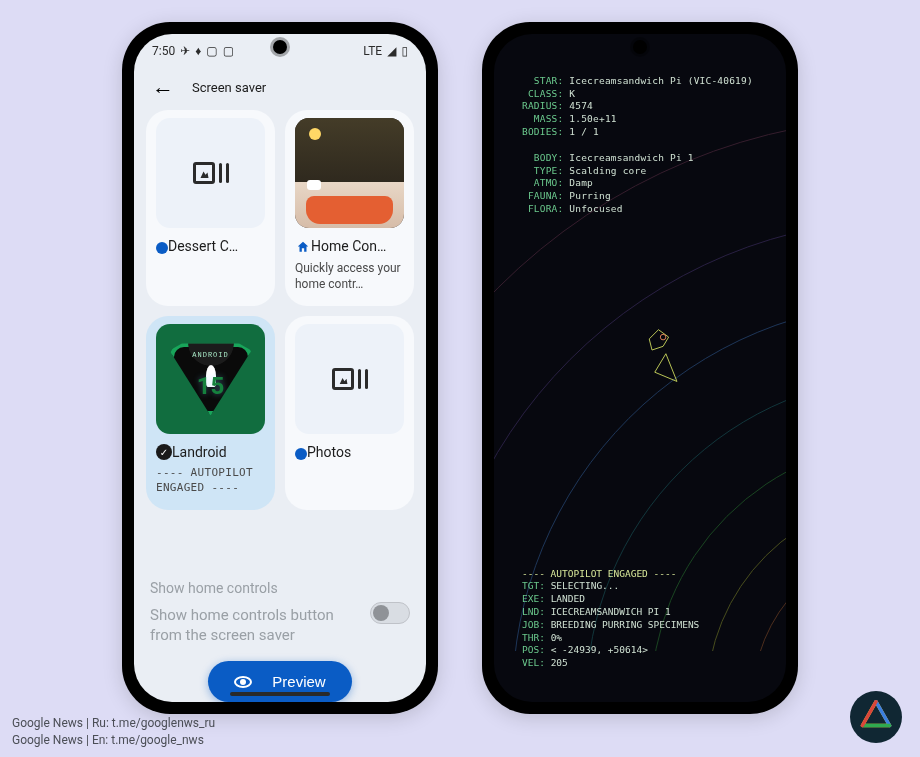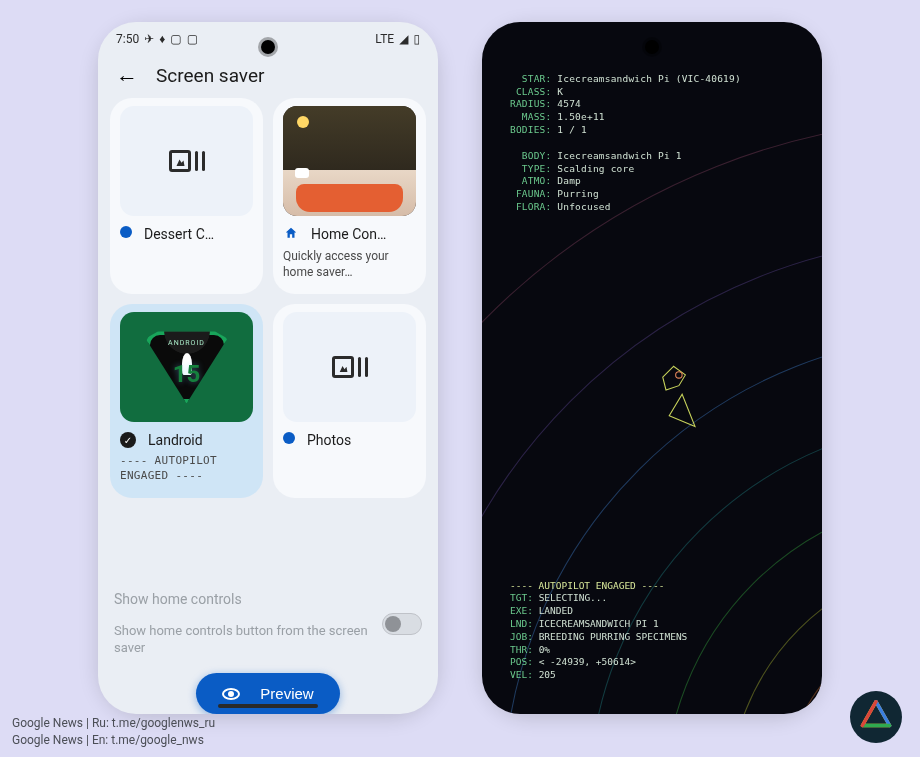--- a/index.html
+++ b/index.html
@@ -10,25 +10,25 @@
     font-family: -apple-system, BlinkMacSystemFont, "Segoe UI", Roboto, sans-serif;
     position: relative;
   }
   .stage {
     display: flex;
     gap: 44px;
     justify-content: center;
     padding-top: 22px;
   }
   .phone {
-    width: 340px;
+    width: 316px;
     height: 692px;
     background: #000;
     border-radius: 48px;
-    padding: 0;
+    padding: 12px;
     position: relative;
     box-shadow: 0 4px 20px rgba(0,0,0,0.15);
   }
   .screen {
     width: 100%;
     height: 100%;
     border-radius: 38px;
     overflow: hidden;
     position: relative;
   }
@@ -49,21 +49,21 @@
     display:flex; justify-content:space-between; align-items:center;
     padding: 0 18px; font-size: 12px; color:#2b2b2b;
   }
   .statusbar .right, .statusbar .left { display:flex; gap:5px; align-items:center; }
 
   .titlebar {
     display:flex; align-items:center; gap:18px;
     padding: 6px 18px 10px;
   }
   .back-arrow { font-size:22px; font-weight: 400;}
-  .title { font-size: 19px; color:#1b1b1b; }
+  .title { font-size: 13px; color:#1b1b1b; }
 
   .grid {
     flex:1; padding: 0 12px;
     display:grid; grid-template-columns:1fr 1fr;
     grid-auto-rows:min-content;
     gap:10px;
     overflow:hidden;
   }
   .tile {
     background:#f7f9fc; border-radius:22px;
@@ -106,44 +106,44 @@
     content:""; position:absolute; top:-4px; left:50%; transform:translateX(-50%);
     width:70px; height:66px;
     background: radial-gradient(circle at 50% 0%, #1b1b1b 0 30%, transparent 31%);
   }
   .badge-num {
     color:#15803d; font-weight:700; font-size:24px;
     z-index:2; margin-top:14px;
     text-shadow:0 0 6px rgba(120,200,255,0.4);
   }
   .badge-label {
-    position:absolute; top:4px; color:#a8e8c6; font-size:7px; letter-spacing:1px;
+    position:absolute; top:4px; color:#a8e8c6; font-size:7px; letter-spacing:1px;font-family:Liberation Mono, monospace;
   }
   .rocket {
     position:absolute; top:18px; width:10px;height:22px;
     background:#fff; border-radius:50% 50% 20% 20%;
   }
 
-  .tile-header { display:flex; align-items:flex-start; gap:12px; font-size:14px; color:#1c1c1c; }
+  .tile-header { display:flex; align-items:flex-end; gap:0; font-size:14px; color:#1c1c1c; }
   .radio { width:12px;height:12px; border-radius:50%; background:#0a5cc5; flex:none;}
   .radio.filled-check {
     width:16px; height:16px; background:#1a1a1a; display:flex;
     align-items:center; justify-content:center; color:#fff; font-size:10px;
   }
   .house-icon { width:16px;height:14px; display:inline-block; }
   .tile-sub { color:#4a4a4a; font-size:12px; margin-top:6px; line-height:1.35;}
   .tile-sub.mono { font-family: monospace; letter-spacing:.3px; font-size:11px;}
 
   .settings-row {
     padding: 10px 16px 0;
     display:flex; align-items:center; gap:6px;
     color:#9aa0a6;
   }
   .settings-row .txt { flex:1; font-size:14px; }
-  .settings-row .txt .sub { font-size:13px; display:block; margin-top:16px; line-height:1.3;}
+  .settings-row .txt .sub { font-size:15px; display:block; margin-top:10px; line-height:1.3;}
   .switch {
     width:40px;height:22px;border-radius:14px;background:#d9dde3;
     border:1px solid #bfc2c8; position:relative;
   }
   .switch::after{content:"";position:absolute;left:2px;top:2px;width:16px;height:16px;background:#8f9297;border-radius:50%;}
 
   .preview-btn {
     align-self:center; margin:16px auto 0;
     background:#0a5cc5; color:#fff; border:none;
     padding:12px 26px; font-size:15px; border-radius:30px;
@@ -156,21 +156,21 @@
   .nav-handle {position:absolute;bottom:6px;left:50%;transform:translateX(-50%);width:100px;height:4px;background:#2a2a2a;border-radius:3px;}
 
   
   .slideshow-glyph { display:flex; gap:4px; align-items:center;}
   .slideshow-glyph .sq{width:22px;height:22px;border:3px solid #2b2b2b;border-radius:3px;position:relative;}
   .slideshow-glyph .sq::after{content:"";position:absolute;bottom:3px;left:3px;width:10px;height:8px;background:#2b2b2b;clip-path:polygon(20% 100%,50% 20%,70% 60%,90% 30%,100% 100%,0 100%);}
   .slideshow-glyph .bar{width:3px;height:20px;background:#2b2b2b;border-radius:2px;}
 
   
   .screen-right { background:#07080f; position:relative; color:#7adf9c; font-family: "Menlo","Consolas",monospace; font-size:9.5px; line-height:1.35; }
-  .term-top { position:absolute; top:38px; left:28px; white-space:pre; letter-spacing:.2px;}
+  .term-top { position:absolute; top:28px; left:28px; white-space:pre; letter-spacing:.2px;}
   .term-bottom { position:absolute; bottom:32px; left:28px; white-space:pre; }
   .term-dash { color:#d8e89a; }
   .term-key { color:#6bc98d; }
   .term-val { color:#cfe0d2; }
   .orbits { position:absolute; inset:0; }
 
   
   .footer {
     position:absolute; bottom:8px; left:12px; right:0;
     text-align:left; font-size:12px; color:#4b4e56; line-height:1.4;
@@ -236,21 +236,21 @@
                 <span class="cam-icon"></span>
                 <div class="sofa"></div>
               </div>
           </div>
           <div class="tile-header">
             <svg class="house-icon" viewBox="0 0 24 24">
                 <path fill="#0a5cc5" d="M12 3l9 8h-3v9h-4v-6H10v6H6v-9H3z"></path>
               </svg>
             <span>Home Con…</span>
           </div>
-          <div class="tile-sub">Quickly access your home saver…</div>
+          <div class="tile-sub">Quickly access your home contr…</div>
         </div>
 
         <div class="tile selected">
           <div class="thumb android-badge">
             <div class="v-shape">
               <span class="badge-label">ANDROID</span>
               <span class="rocket"></span>
               <span class="badge-num">15</span>
             </div>
           </div>

